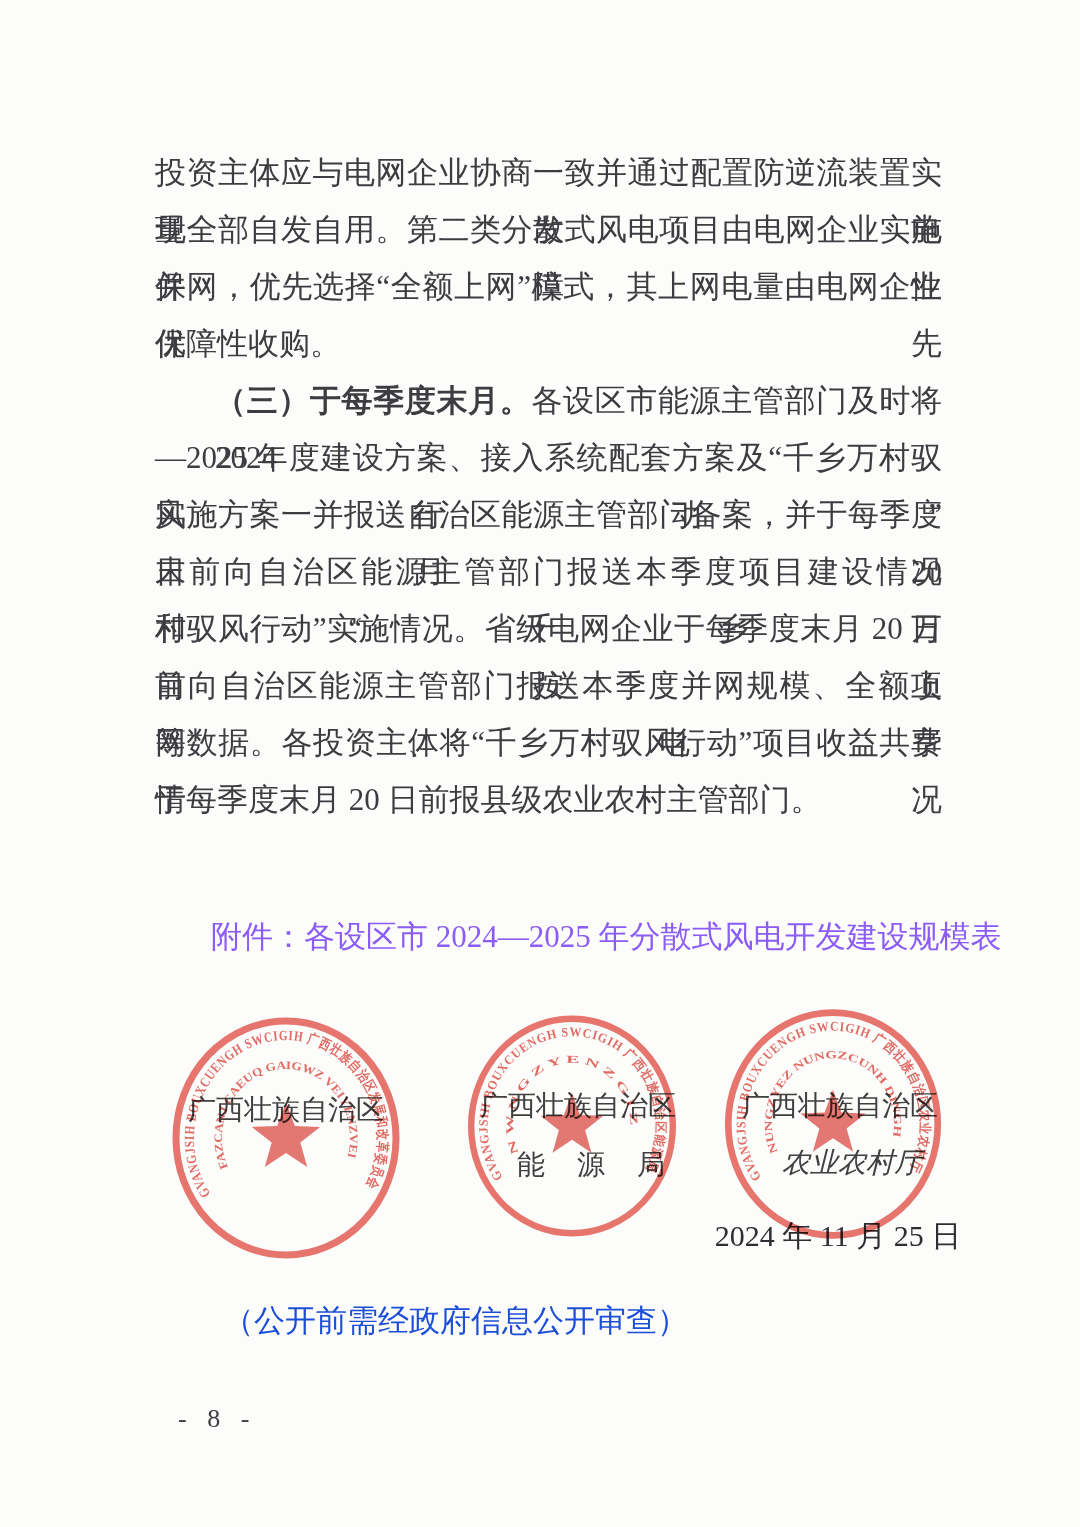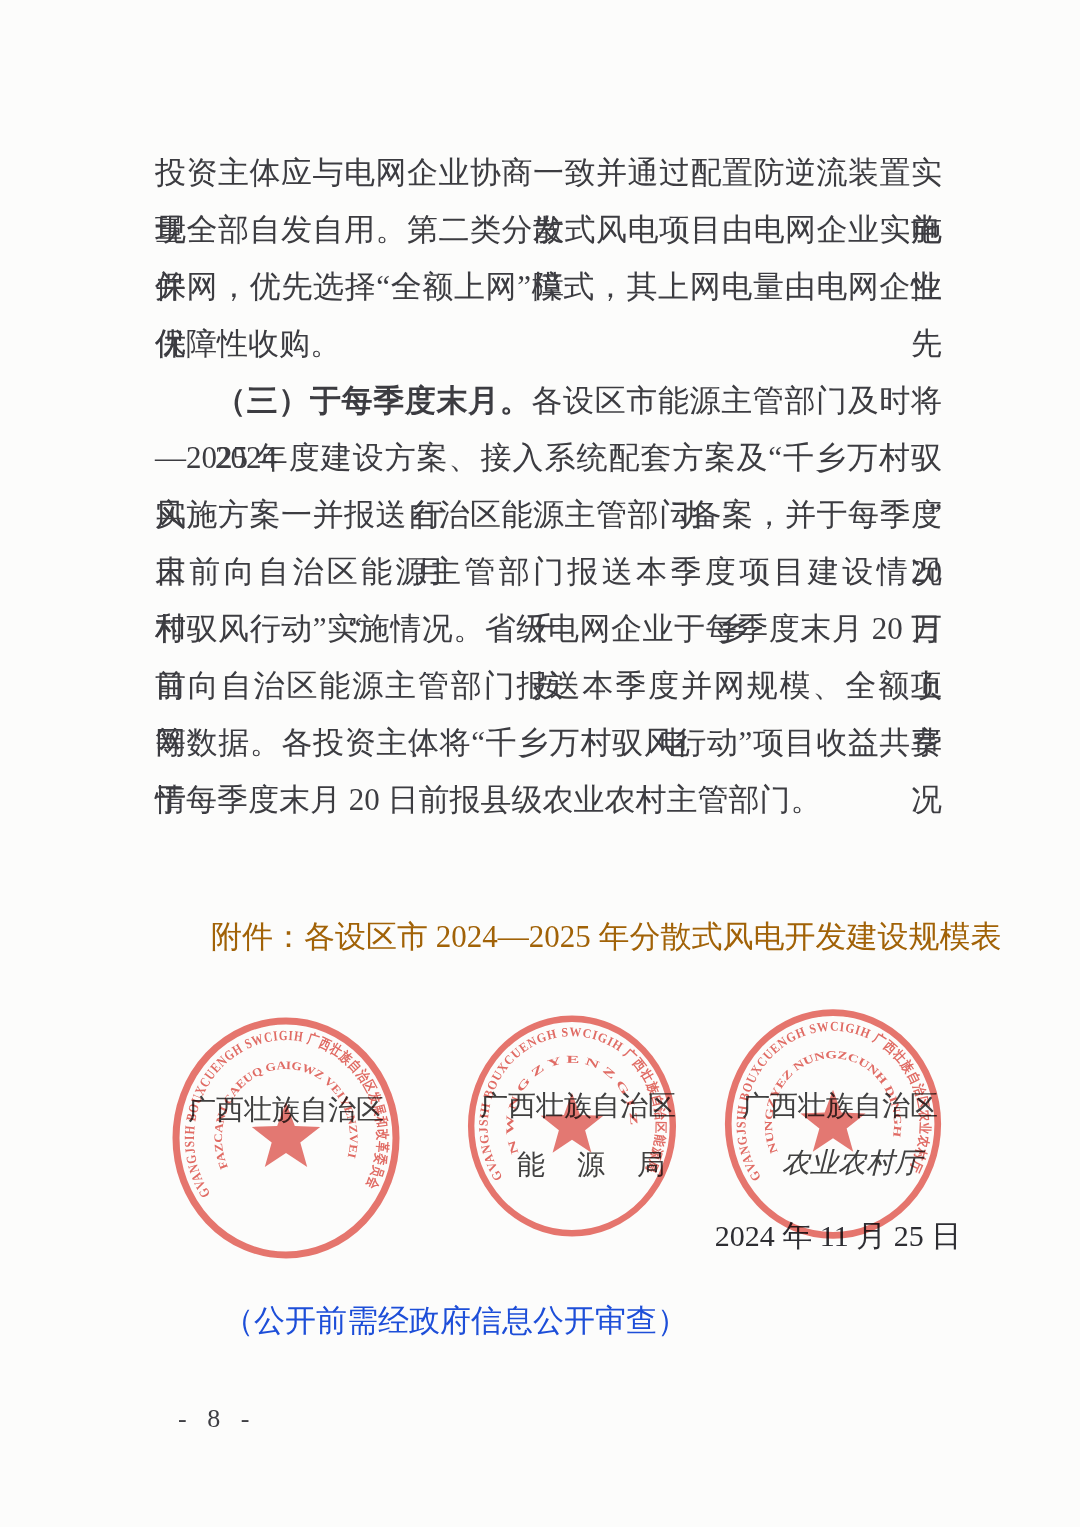--- a/index.html
+++ b/index.html
@@ -23,21 +23,21 @@
   .j{
     white-space:normal;
     text-align:justify;
     text-align-last:justify;
   }
   .indent{padding-left:60px;}
   .bold{font-weight:bold;}
   
   .attachment{
     position:absolute;left:211px;top:908px;
-    height:57px;line-height:57px;font-size:31px;color:#a16207;
+    height:57px;line-height:57px;font-size:31px;color:#8b5cf6;
     white-space:nowrap;
   }
   
   .org-line{
     position:absolute;
     font-size:28px;color:#404040;text-align:center;
     white-space:nowrap;line-height:34px;
   }
   #s1l1{left:166px;top:1093px;width:240px;}
   #s1l2{left:146px;top:1151px;width:280px;}

